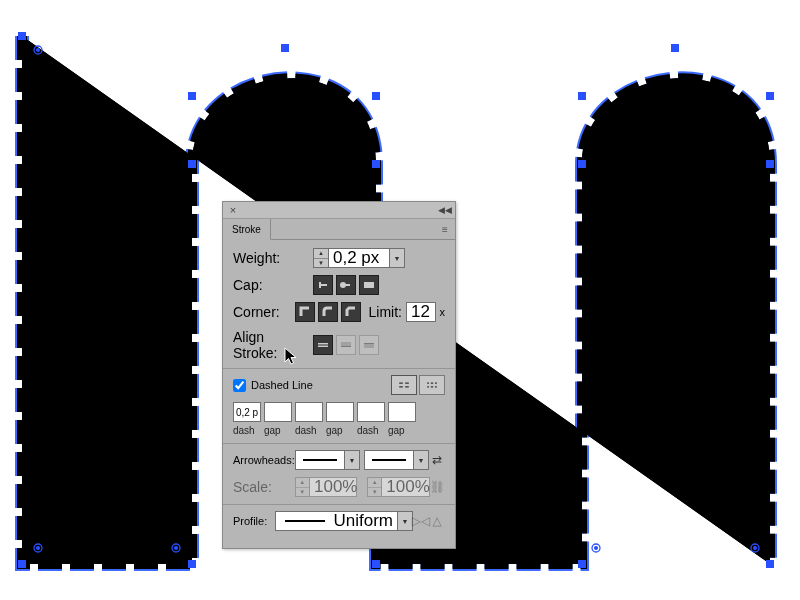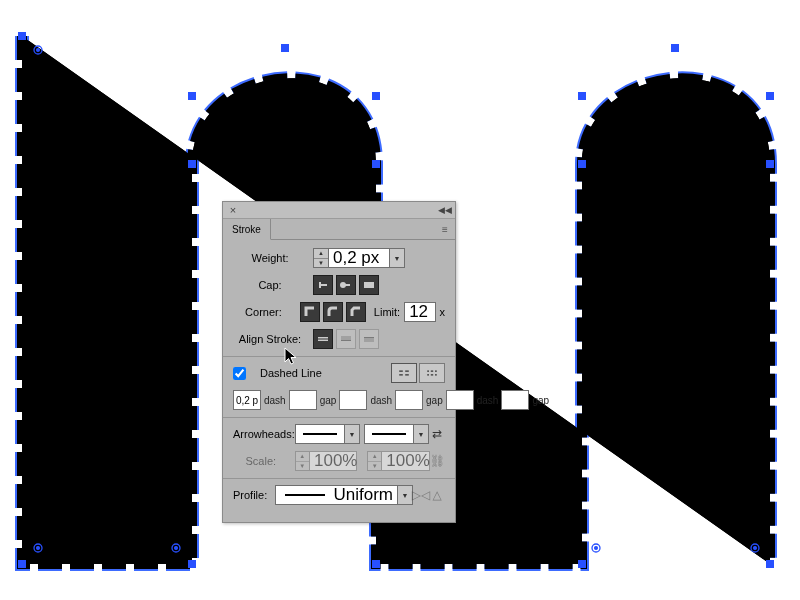--- a/index.html
+++ b/index.html
@@ -6,34 +6,34 @@
   .canvas{position:absolute;inset:0}
   .panel{position:absolute;left:222px;top:201px;width:232px;background:#b6b6b6;border:1px solid #8a8a8a;box-shadow:1px 1px 3px rgba(0,0,0,.25)}
   .titlebar{height:16px;background:#bfbfbf;display:flex;align-items:center;justify-content:space-between;border-bottom:1px solid #9b9b9b;padding:0 4px}
   .xbox{width:12px;height:12px;display:flex;align-items:center;justify-content:center;cursor:pointer;font-size:11px;line-height:1;color:#444}
   .tabbar{height:20px;display:flex;align-items:stretch;border-bottom:1px solid #8a8a8a}
   .tab{background:#aeaeae;border-right:1px solid #8a8a8a;padding:0 9px;display:flex;align-items:center;font-size:10px;cursor:pointer}
   .tab.active{background:#b6b6b6;border-bottom:1px solid #b6b6b6;margin-bottom:-1px}
   .menu-icon{margin-left:auto;width:20px;display:flex;align-items:center;justify-content:center;color:#555;cursor:pointer;font-size:10px}
   .body{padding:8px 10px 10px 10px}
   .row{display:flex;align-items:center;margin-bottom:7px}
-  .lbl{width:74px;text-align:center;padding-right:6px;font-size:11px}
+  .lbl{width:74px;text-align:left;padding-right:6px;font-size:14px}
   .stepper{width:14px;height:18px;background:#c8c8c8;border:1px solid #6f6f6f;display:flex;flex-direction:column}
   .stepper span{flex:1;font-size:6px;display:flex;align-items:center;justify-content:center;color:#333}
   .stepper span:first-child{border-bottom:1px solid #8a8a8a}
   .field{height:18px;background:#fff;border:1px solid #6f6f6f;padding:0 4px;display:flex;align-items:center;font-size:17px;min-width:0}
   .dd{width:14px;height:18px;border:1px solid #6f6f6f;border-left:none;background:#c8c8c8;display:flex;align-items:center;justify-content:center;font-size:7px;color:#333;cursor:pointer}
   .iconset{display:flex;gap:3px}
   .ibtn{width:18px;height:18px;background:#3a3a3a;border:1px solid #1f1f1f;display:flex;align-items:center;justify-content:center;cursor:pointer}
   .ibtn.light{background:#c8c8c8;border-color:#7a7a7a}
   .ibtn svg{width:12px;height:12px}
   .sep{height:1px;background:#959595;margin:6px -10px}
   .dashrow{display:flex;align-items:center;justify-content:space-between}
   .togglebtns{display:flex;gap:2px}
-  .dashslot{display:flex;align-items:center;gap:3px}
+  .dashslot{display:flex;flex-direction:column;align-items:flex-start;gap:3px}
   .dashslot .field{width:26px;justify-content:center;padding:0;font-size:10px}
   .dashlbl{font-size:10px;color:#222}
   .arrowsel{flex:1;display:flex}
   .arrowsel .field{flex:1;justify-content:center}
   .arrowline{width:34px;height:2px;background:#000}
   .disabled{opacity:.45}
   .swapicon{width:16px;height:16px;display:flex;align-items:center;justify-content:center;color:#333;cursor:pointer;font-size:12px}
   .profile .field{flex:1;justify-content:flex-end;gap:8px}
   .cursor{position:absolute;left:284px;top:347px;pointer-events:none}
   .sq{fill:#2850ff}
@@ -182,21 +182,21 @@
               <rect x="1" y="5" width="10" height="4" fill="#888"></rect>
               <rect x="1" y="4" width="10" height="1" fill="#333"></rect>
             </svg>
           </div>
       </div>
     </div>
 
     <div class="sep"></div>
 
     <div class="row dashrow">
-      <label style="display:flex;align-items:flex-start;gap:14px;cursor:pointer">
+      <label style="display:flex;align-items:flex-start;gap:5px;cursor:pointer">
         <input type="checkbox" checked="" style="margin: 0px;">
         <span>Dashed Line</span>
       </label>
       <div class="togglebtns">
         <div class="ibtn light" style="width:24px;border-color:#555">
             <svg viewBox="0 0 20 12">
               <path d="M2 3H8M12 3H18M2 9H8M12 9H18" stroke="#333" stroke-width="2"></path>
             </svg>
           </div>
         <div class="ibtn light" style="width:24px">

